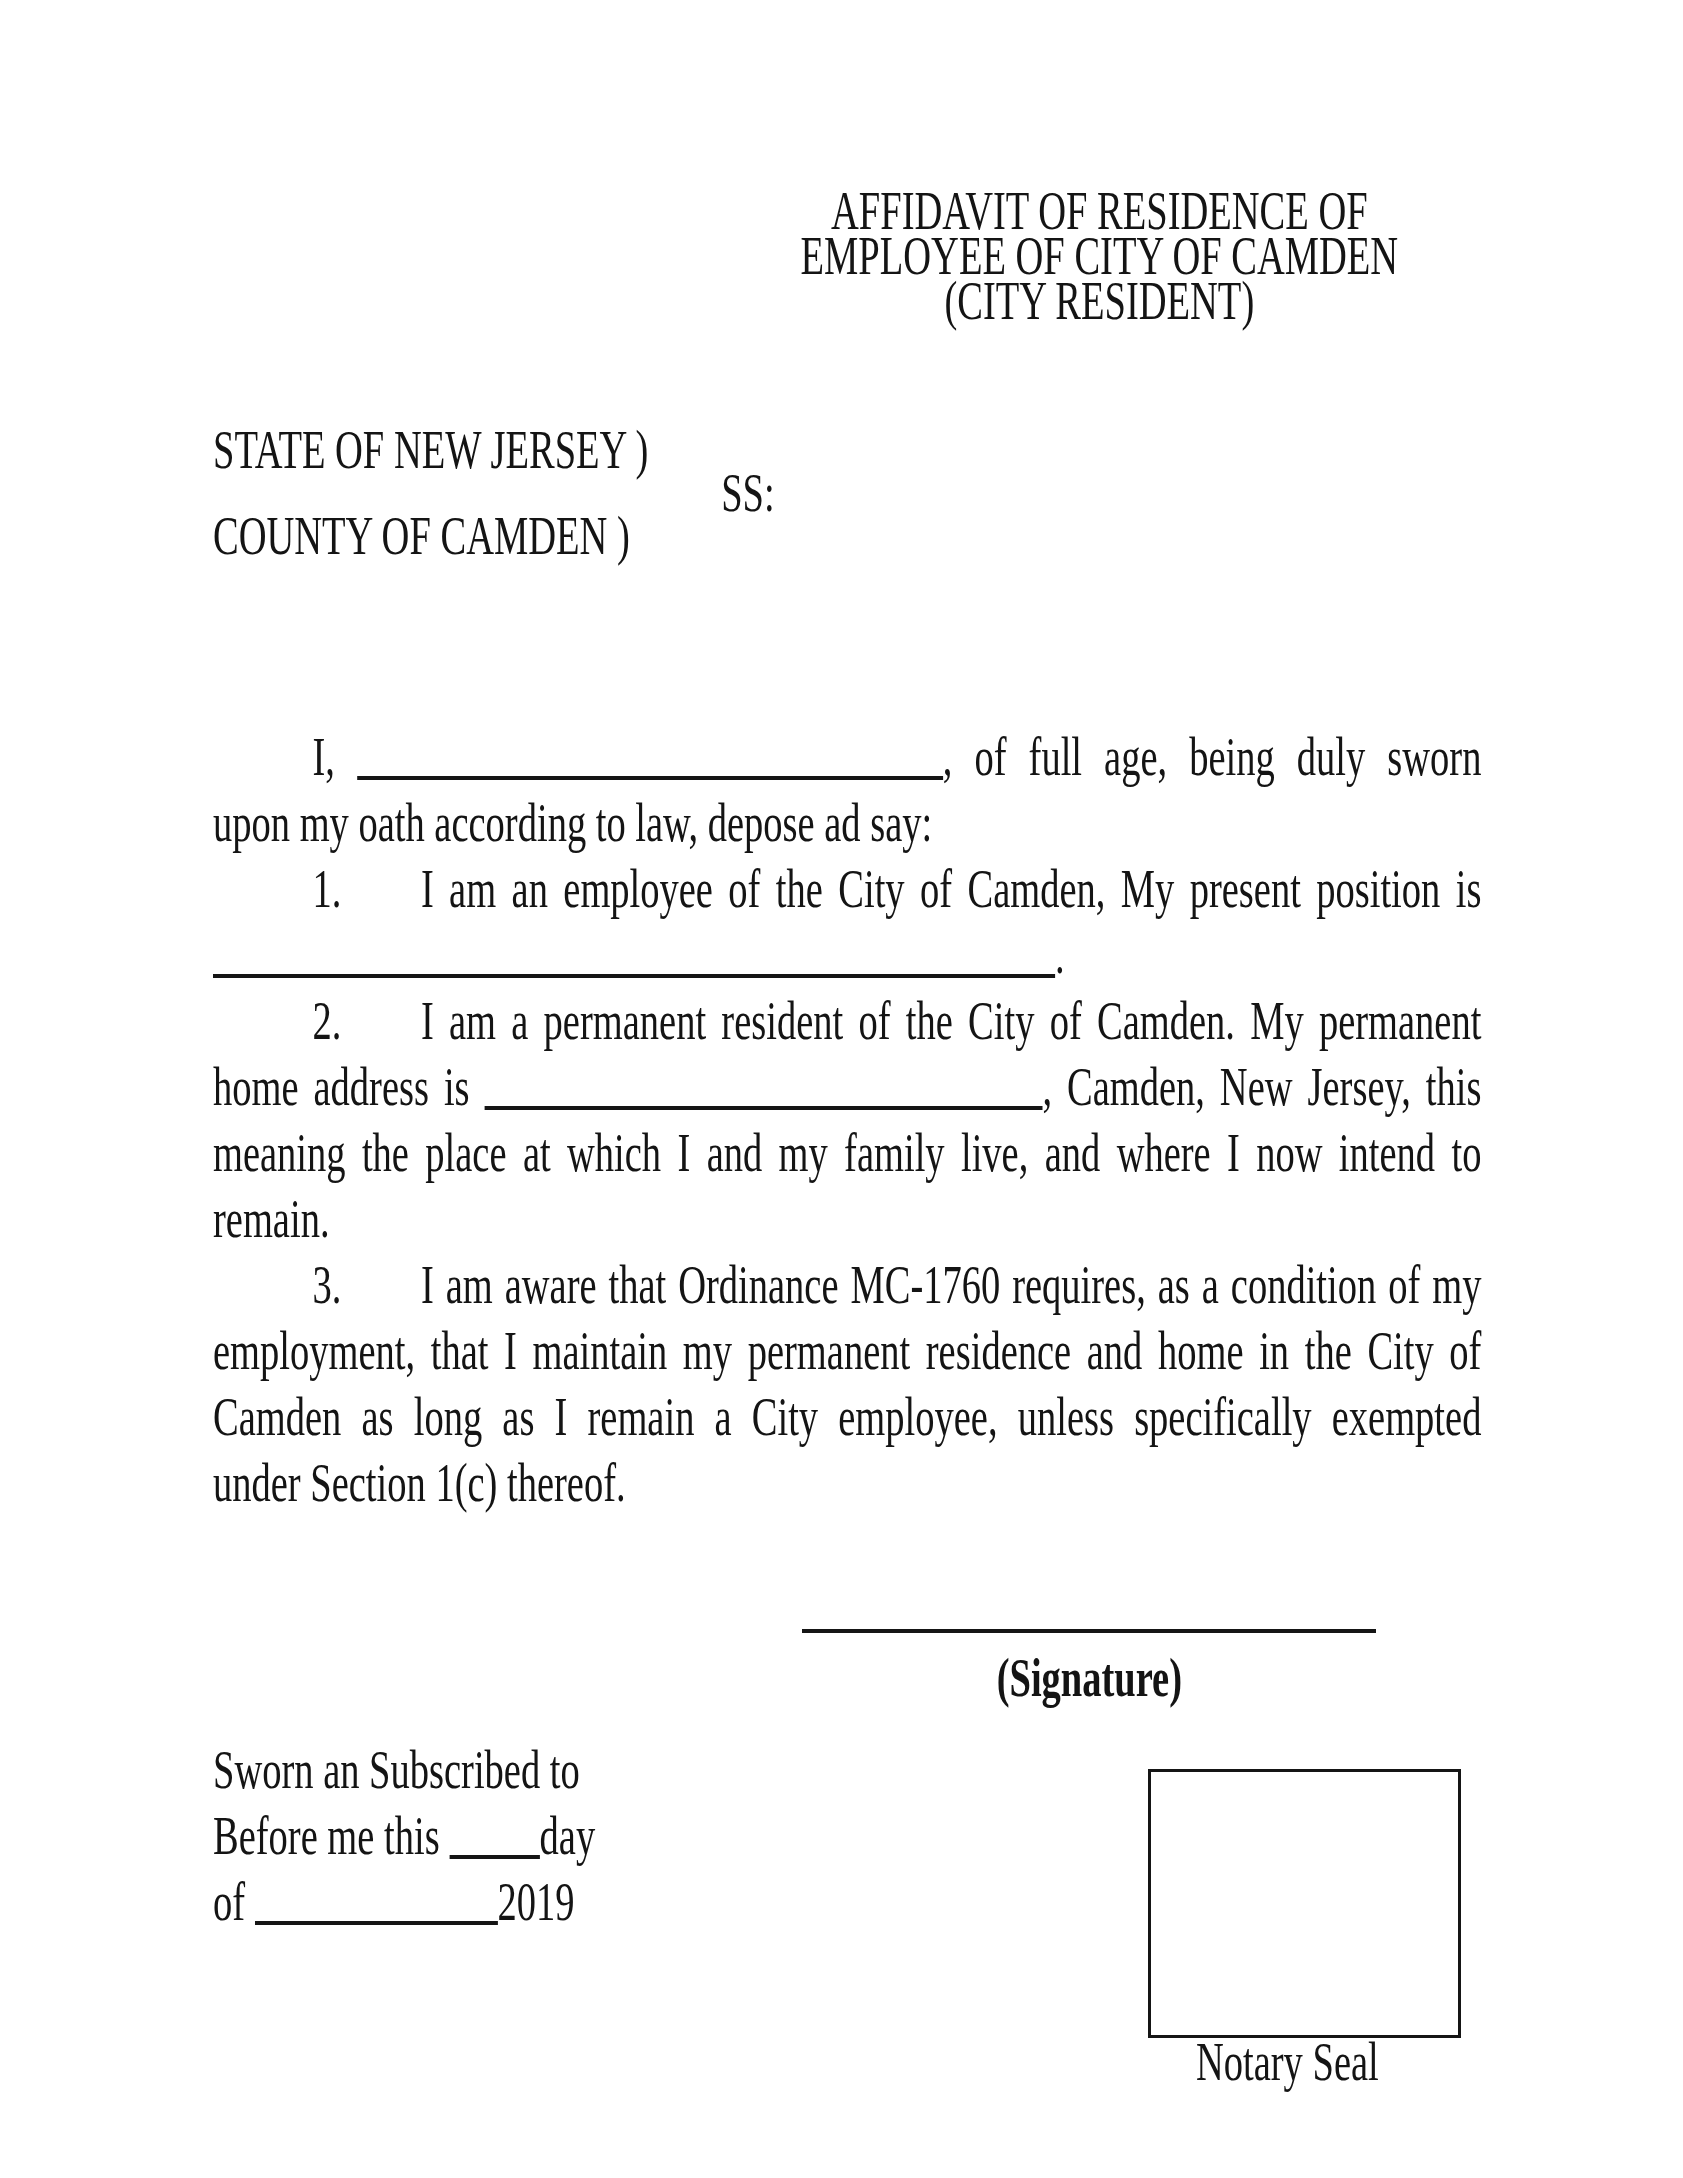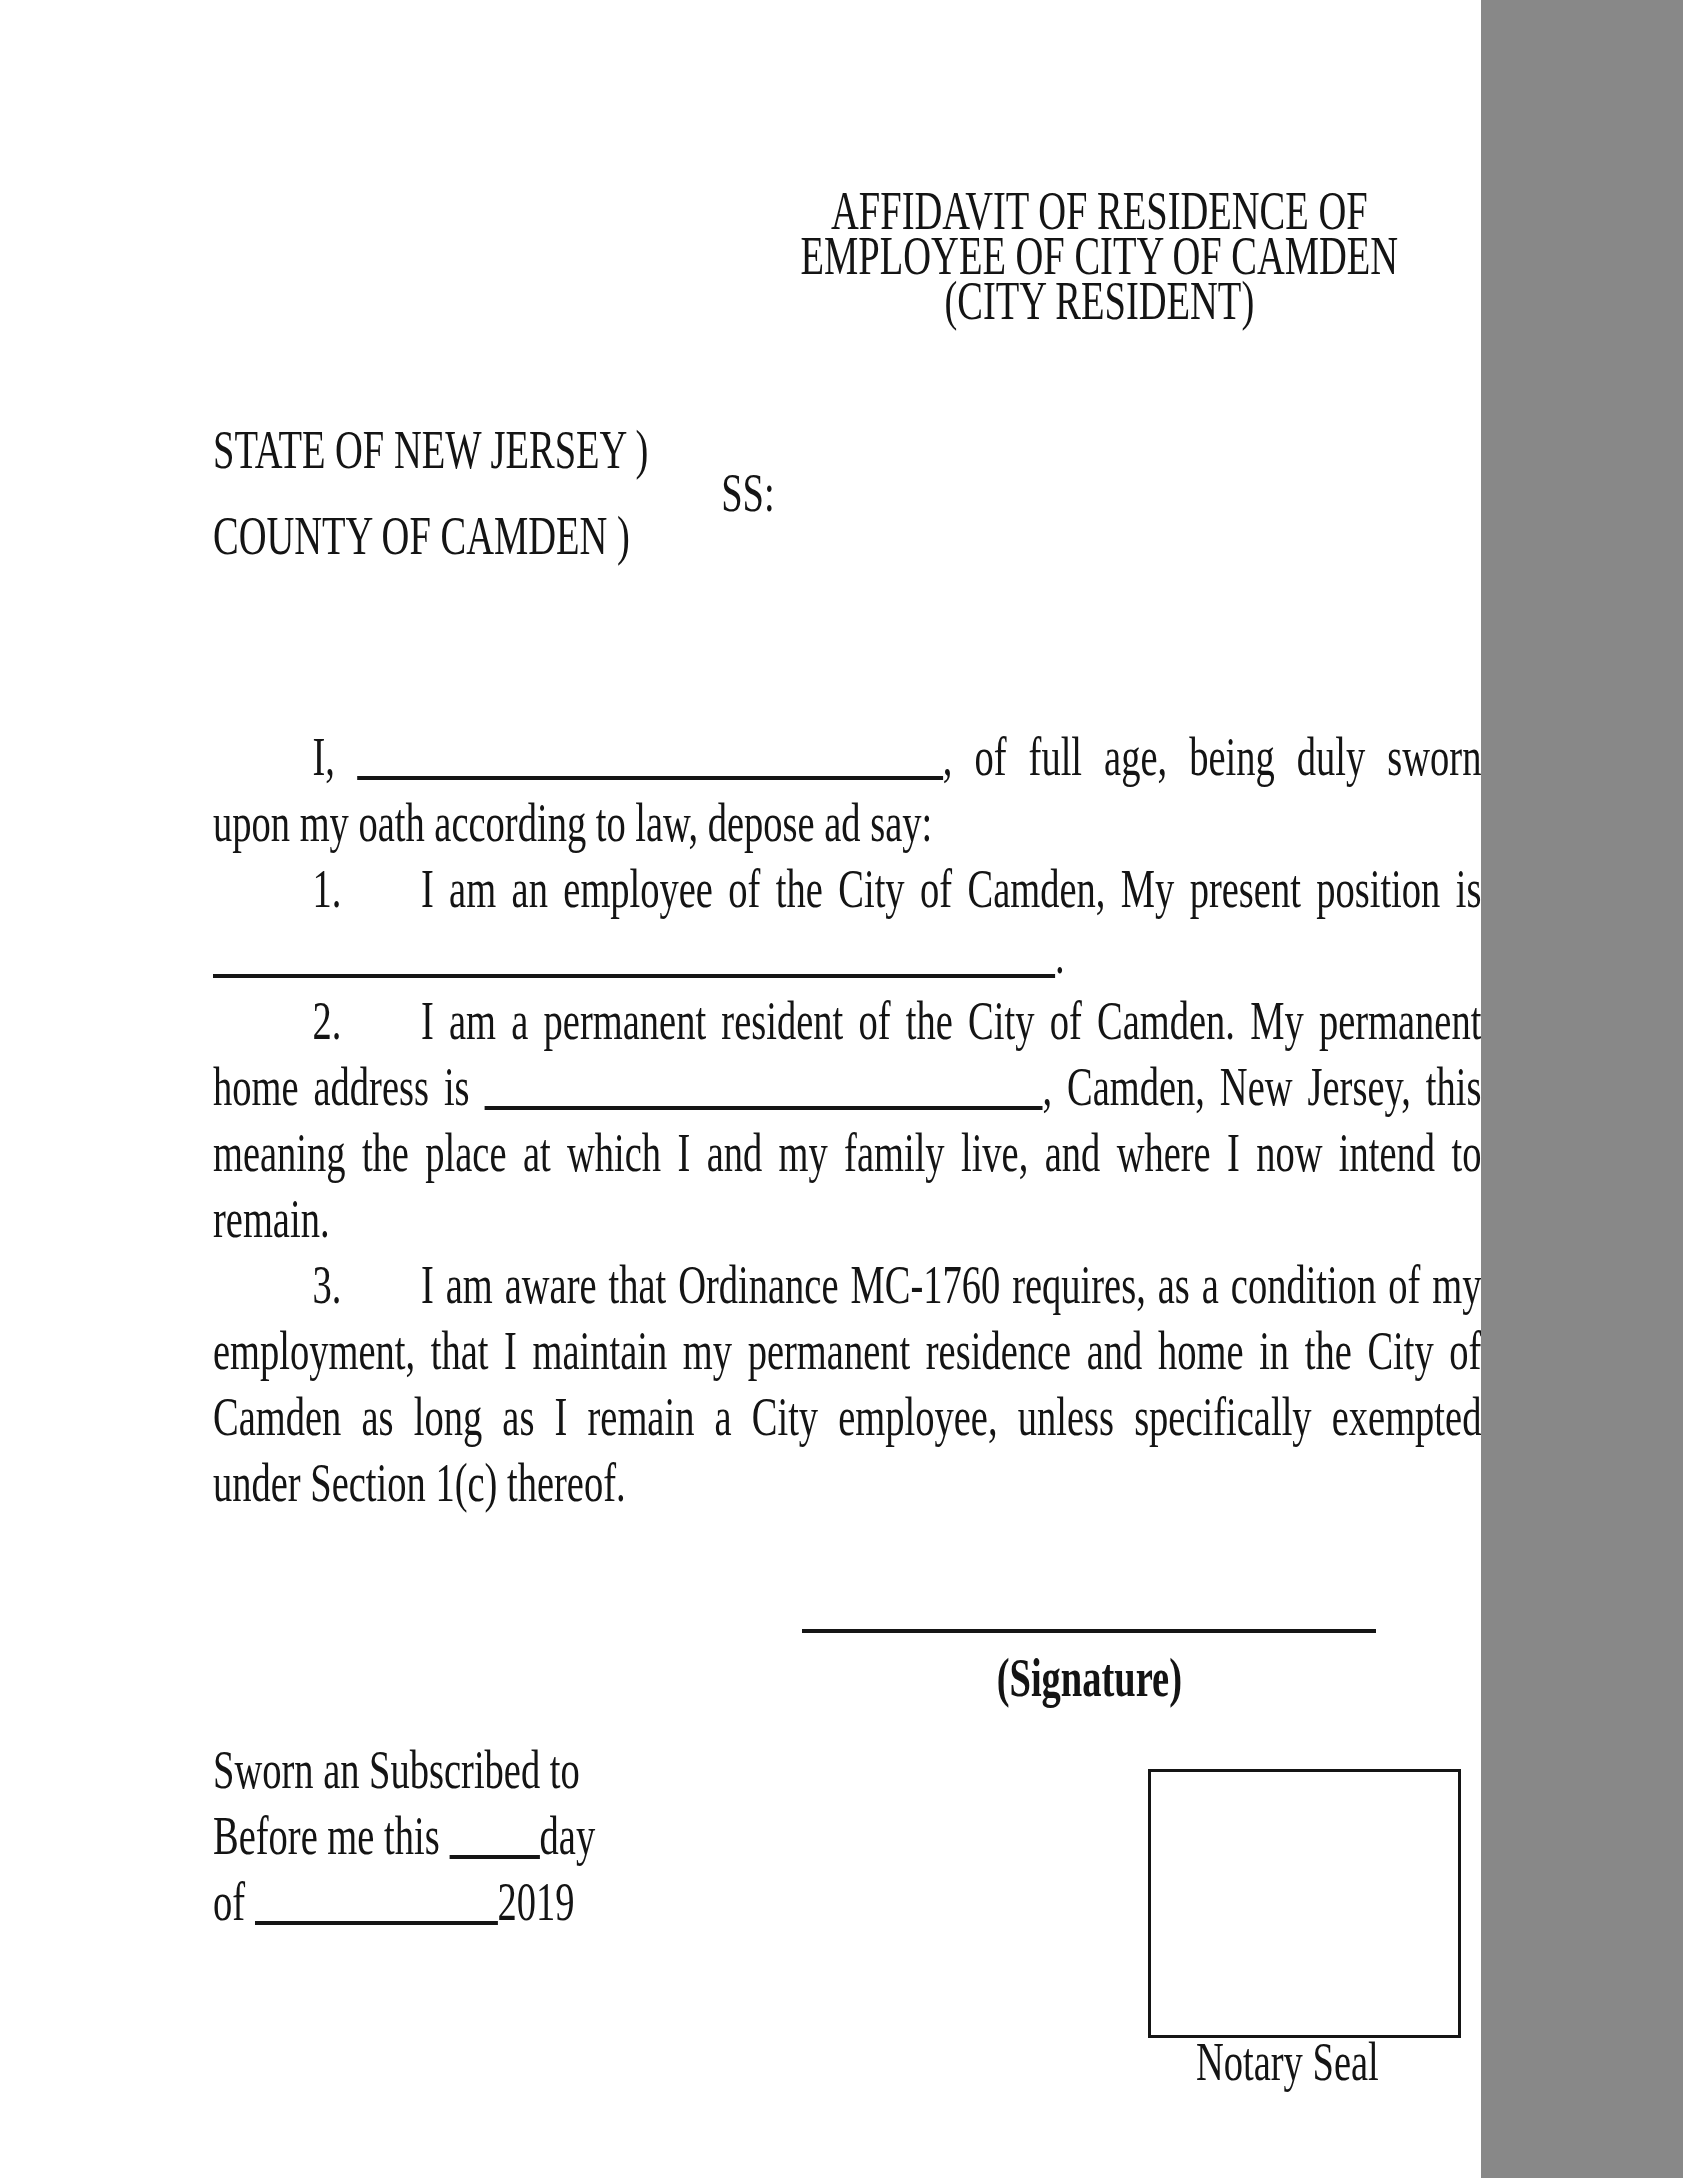--- a/index.html
+++ b/index.html
@@ -1,18 +1,18 @@
 <!DOCTYPE html>
 <html><head>
 <meta charset="utf-8">
 <style>
   html,body{margin:0;padding:0;background:#888;}
   .page{
     position:relative;
-    width:1481px;height:2178px;
+    width:1683px;height:2178px;
     background:#ffffff;
     overflow:hidden;
     font-family:"Liberation Serif","DejaVu Serif",serif;
     color:#141414;
   }
   
   .squeeze{
     transform:scaleX(0.7);
     transform-origin:0 0;
     font-size:55px;

